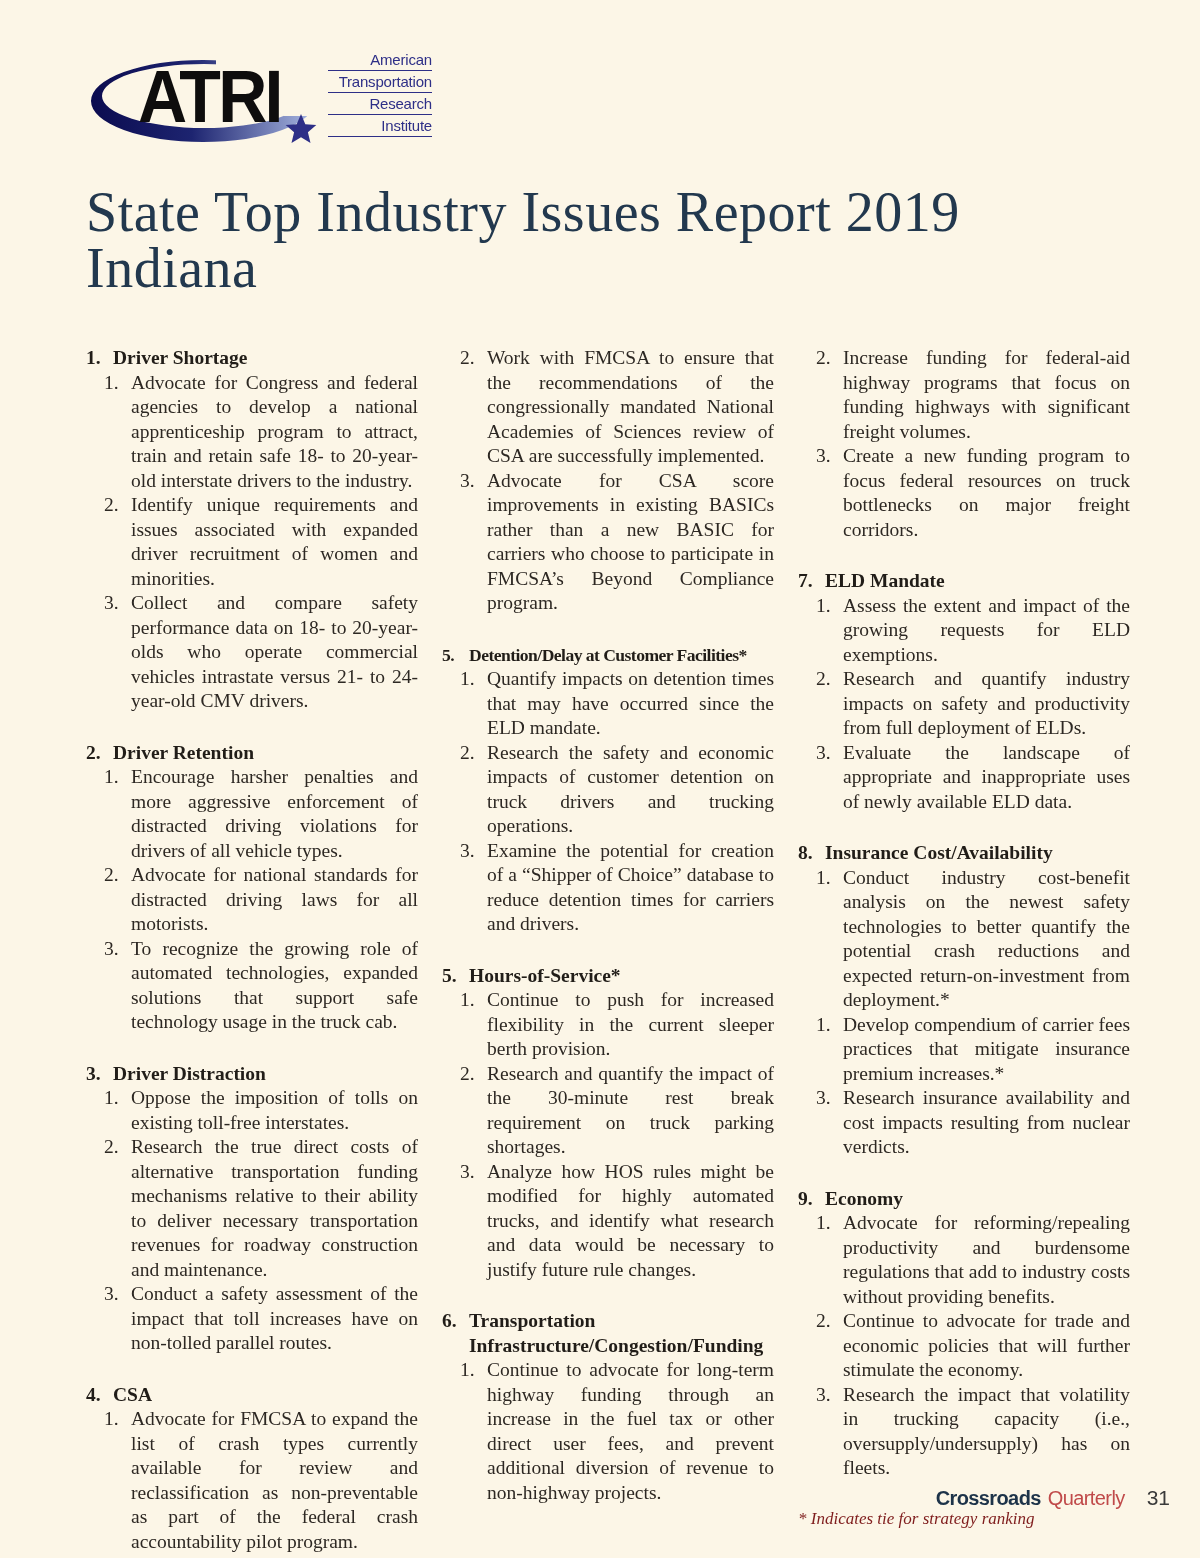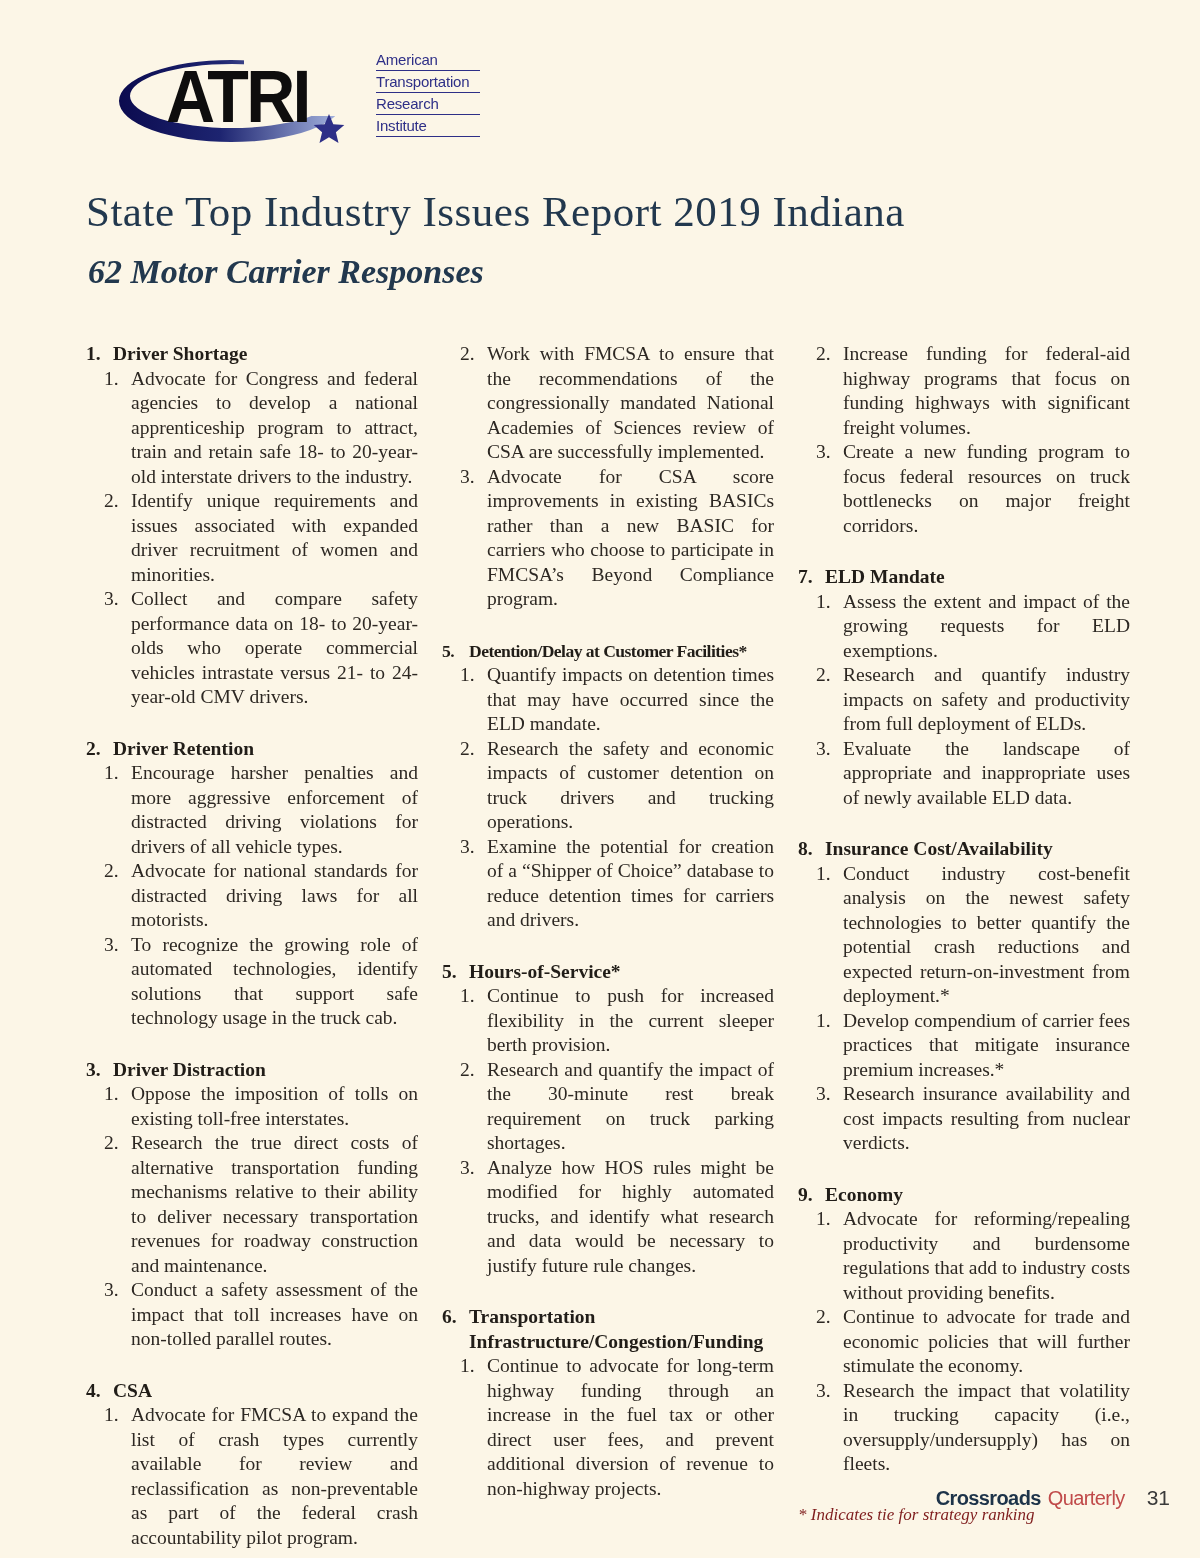--- a/index.html
+++ b/index.html
@@ -7,33 +7,33 @@
     width: 1200px; height: 1558px;
     background: #fcf6e7;
     font-family: "Liberation Serif", serif;
     color: #2d2823;
     position: relative;
     overflow: hidden;
   }
   .page { width: 1200px; height: 1558px; position: relative; }
 
   
-  .logo { display: flex; align-items: flex-start; gap: 28px; padding: 46px 0 0 116px; }
+  .logo { display: flex; align-items: flex-start; gap: 8px; padding: 46px 0 0 88px; text-align: right; }
   .logo-mark { width: 232px; height: 98px; flex: none; }
   .logo-words { margin-top: 6px; width: 104px; font-family: "Liberation Sans", sans-serif; }
   .logo-word {
     font-weight: normal; font-size: 15px; letter-spacing: -0.2px;
     color: #2e2f87; border-bottom: 1.5px solid #2e2f87;
     padding-bottom: 2px; margin-bottom: 3px; line-height: 16px;
   }
 
   
   .title {
     margin: 40px 86px 0 86px;
-    font-size: 43px; line-height: 56px;
+    font-size: 56px; line-height: 56px;
     color: #22384e; font-weight: normal; letter-spacing: 0.5px;
   }
   .subtitle {
     margin: 12px 86px 0 88px;
     font-size: 34px; line-height: 40px;
     font-style: italic; color: #22384e;
   }
 
   
   .columns {
@@ -92,21 +92,20 @@
     </svg>
     <div class="logo-words">
       <div class="logo-word">American</div>
       <div class="logo-word">Transportation</div>
       <div class="logo-word">Research</div>
       <div class="logo-word">Institute</div>
     </div>
   </div>
 
   <h1 class="title" style="margin-top:40px;">State Top Industry Issues Report 2019 Indiana</h1>
-  <h2 class="subtitle">62 Motor Carrier Responses</h2>
 
   <div class="columns" id="columns">
       <div class="col" data-col="0">
         <div class="section">
           <div class="sec-head">
             <span class="sec-num">1.</span>
             <span class="sec-title">Driver Shortage</span>
           </div>
           <div class="items">
             <div class="item">
@@ -132,21 +131,21 @@
             <div class="item">
               <span class="item-num">1.</span>
               <span class="item-text">Encourage harsher penalties and more aggressive enforcement of distracted driving violations for drivers of all vehicle types.</span>
             </div>
             <div class="item">
               <span class="item-num">2.</span>
               <span class="item-text">Advocate for national standards for distracted driving laws for all motorists.</span>
             </div>
             <div class="item">
               <span class="item-num">3.</span>
-              <span class="item-text">To recognize the growing role of automated technologies, identify solutions that support safe technology usage in the truck cab.</span>
+              <span class="item-text">To recognize the growing role of automated technologies, expanded solutions that support safe technology usage in the truck cab.</span>
             </div>
           </div>
         </div>
         <div class="section">
           <div class="sec-head">
             <span class="sec-num">3.</span>
             <span class="sec-title">Driver Distraction</span>
           </div>
           <div class="items">
             <div class="item">

